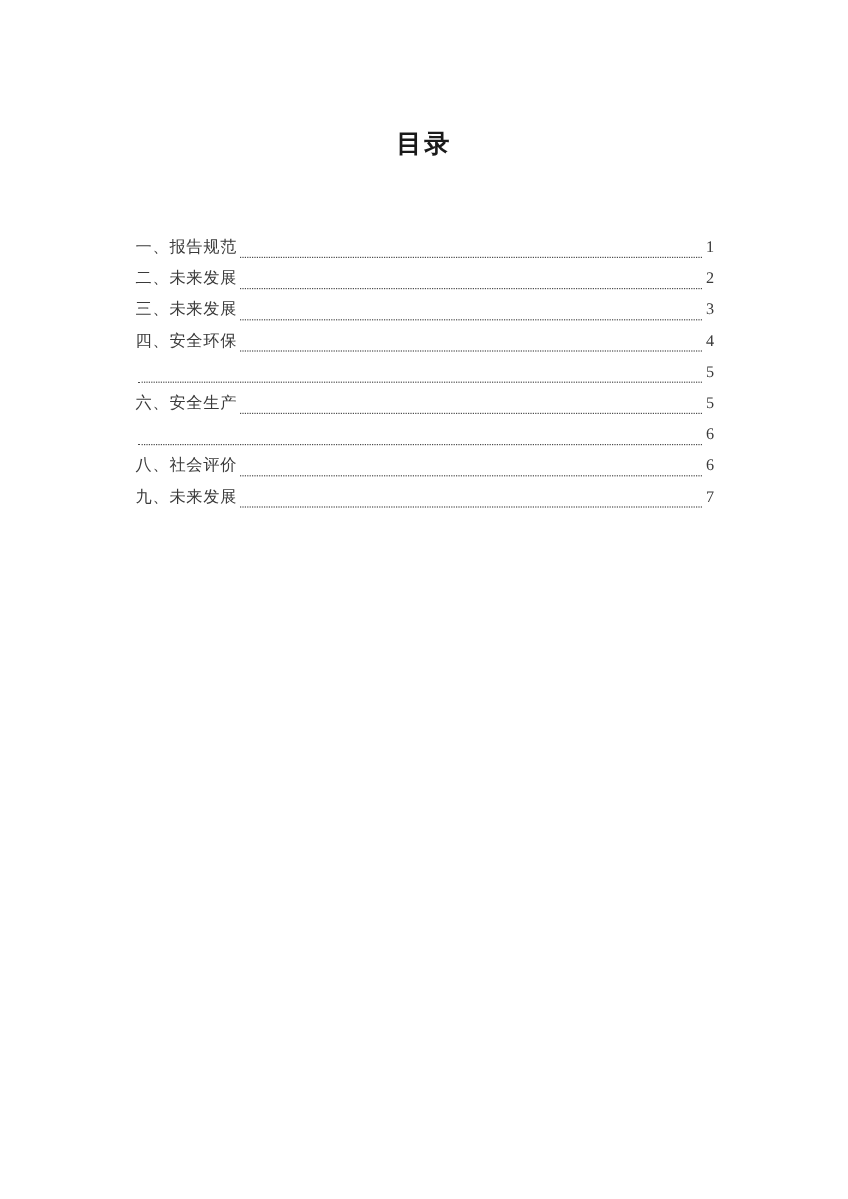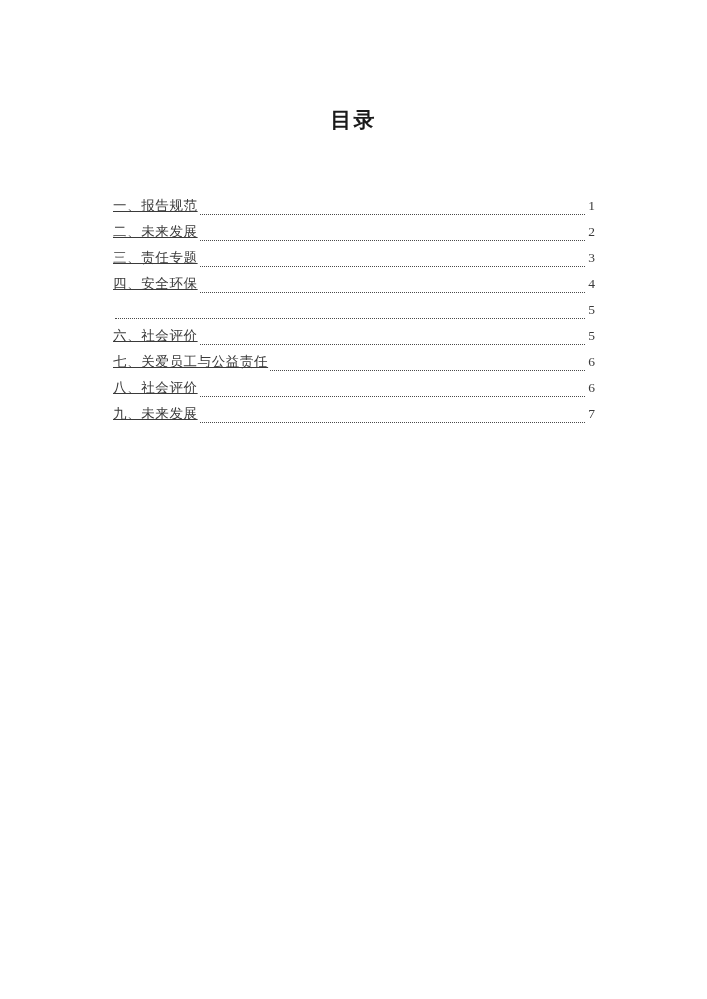--- a/index.html
+++ b/index.html
@@ -42,21 +42,20 @@
     display: flex;
     align-items: flex-end;
     font-size: 13.5px;
     line-height: 26px;
     color: #3a3a3a;
     white-space: nowrap;
   }
   .toc-label {
     flex: 0 0 auto;
     letter-spacing: 0.6px;
-    text-decoration: underline;
   }
   .toc-dots {
     flex: 1 1 auto;
     overflow: hidden;
     margin: 0 1px 4px 2px;
     border-bottom: 1px dotted #4a4a4a;
     height: 1px;
   }
   .toc-page {
     flex: 0 0 auto;
@@ -81,44 +80,43 @@
       <span class="toc-page">1</span>
     </div>
 
     <div class="toc-row">
       <span class="toc-label">二、未来发展</span>
       <span class="toc-dots"></span>
       <span class="toc-page">2</span>
     </div>
 
     <div class="toc-row">
-      <span class="toc-label">三、责任专题</span>
+      <span class="toc-label">三、未来发展</span>
       <span class="toc-dots"></span>
       <span class="toc-page">3</span>
     </div>
 
     <div class="toc-row">
       <span class="toc-label">四、安全环保</span>
       <span class="toc-dots"></span>
       <span class="toc-page">4</span>
     </div>
 
     <div class="toc-row">
       <span class="toc-dots"></span>
       <span class="toc-page">5</span>
     </div>
 
     <div class="toc-row">
-      <span class="toc-label">六、社会评价</span>
+      <span class="toc-label">六、安全生产</span>
       <span class="toc-dots"></span>
       <span class="toc-page">5</span>
     </div>
 
     <div class="toc-row">
-      <span class="toc-label">七、关爱员工与公益责任</span>
       <span class="toc-dots"></span>
       <span class="toc-page">6</span>
     </div>
 
     <div class="toc-row">
       <span class="toc-label">八、社会评价</span>
       <span class="toc-dots"></span>
       <span class="toc-page">6</span>
     </div>
 

